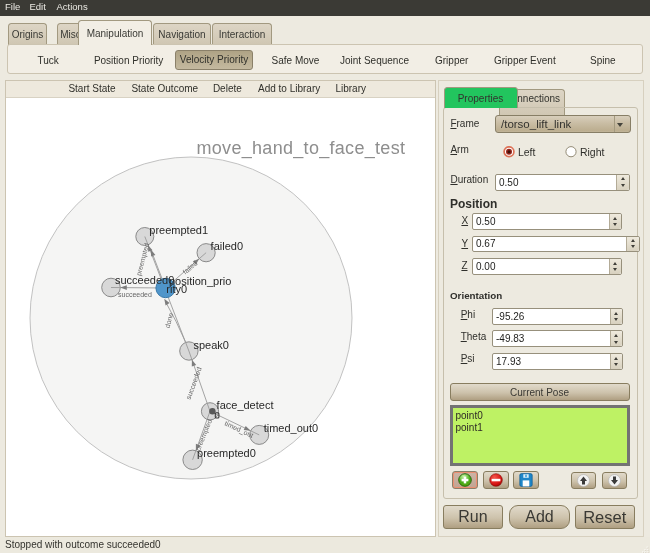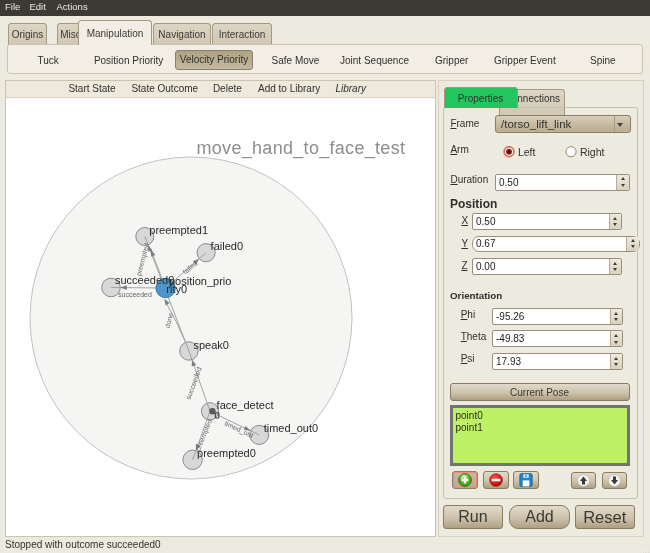--- a/index.html
+++ b/index.html
@@ -74,21 +74,21 @@
   <div class="ti" style="left:582px;">Spine</div>
   <div id="velprio">Velocity Priority</div>
 </div>
 
 <div id="leftbox" class="abs">
   <div id="lefttoolbar">
     <div class="ti" style="left:62.4px;">Start State</div>
     <div class="ti" style="left:125.4px;">State Outcome</div>
     <div class="ti" style="left:206.9px;">Delete</div>
     <div class="ti" style="left:252px;">Add to Library</div>
-    <div class="ti" style="left:329.4px;font-style:italic;">Library</div>
+    <div class="ti" style="left:329.4px;">Library</div>
   </div>
   <svg id="graph" style="position:absolute; left:0; top:17px;" width="429" height="431" viewBox="0 0 429 431">
     <defs>
       <marker id="arr" viewBox="0 0 10 10" refX="8" refY="5" markerWidth="6.2" markerHeight="6.2" orient="auto-start-reverse">
         <path d="M 0 1 L 9 5 L 0 9 z" fill="#7d7d7d"></path>
       </marker>
     </defs>
     <circle cx="185" cy="220" r="161" fill="#f5f5f4" stroke="#c2c2c2" stroke-width="1"></circle>
     <text x="190.5" y="55.5" font-size="18" letter-spacing="0.3" fill="#8e8e8e">move_hand_to_face_test</text>
     <g fill="#d8d8d8" stroke="#7f7f7f" stroke-width="0.9">
@@ -180,21 +180,21 @@
 <span class="flabel bold abs" style="left:450px; top:197.5px; font-size:12px;">Position</span>
 <span class="flabel abs" style="left:461.4px; top:215.2px;"><u>X</u></span>
 <div class="spin abs" style="left:471.5px; top:213px; width:150.5px; height:16.5px;">
   <span class="val">0.50</span>
   <div class="arrows">
       <div class="tri-up" style="left:3.5px; top:2.8px;"></div>
       <div class="tri-dn" style="left:3.5px; bottom:2.8px;"></div>
     </div>
 </div>
 <span class="flabel abs" style="left:461.4px; top:237.7px;"><u>Y</u></span>
-<div class="spin abs" style="left:471.5px; top:235.5px; width:168px; height:16.5px;border-radius:7px;">
+<div class="spin abs" style="left:471.5px; top:235.5px; width:168px; height:16.5px;">
   <span class="val">0.67</span>
   <div class="arrows">
       <div class="tri-up" style="left:3.5px; top:2.8px;"></div>
       <div class="tri-dn" style="left:3.5px; bottom:2.8px;"></div>
     </div>
 </div>
 <span class="flabel abs" style="left:461.4px; top:260.2px;"><u>Z</u></span>
 <div class="spin abs" style="left:471.5px; top:258px; width:150.5px; height:16.5px;">
   <span class="val">0.00</span>
   <div class="arrows">

